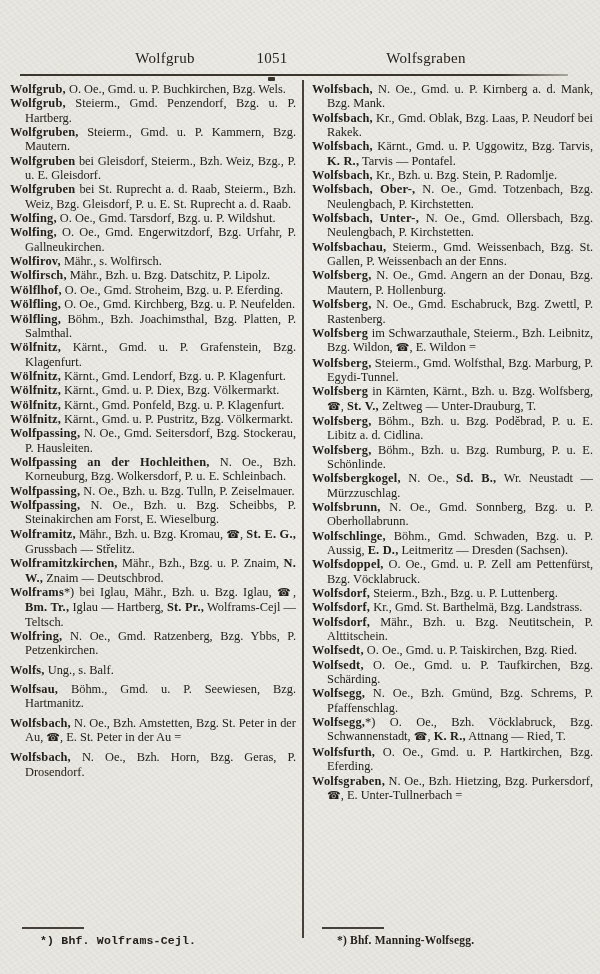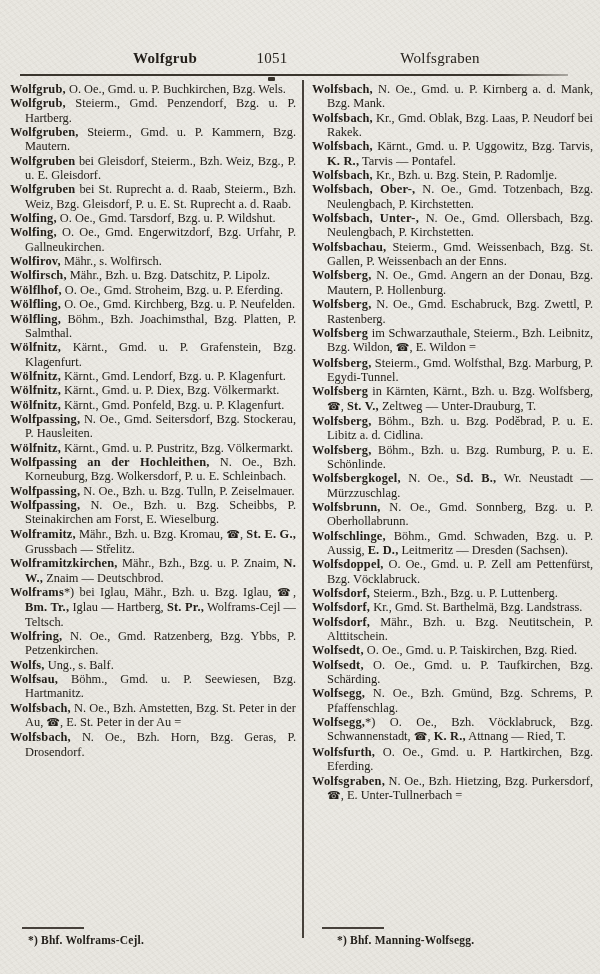--- a/index.html
+++ b/index.html
@@ -17,23 +17,23 @@
       radial-gradient(ellipse at 50% 40%, rgba(255,255,255,0.25), rgba(0,0,0,0) 70%),
       repeating-linear-gradient(47deg, rgba(120,110,95,0.035) 0 2px, rgba(0,0,0,0) 2px 5px),
       repeating-linear-gradient(-31deg, rgba(90,85,70,0.03) 0 1px, rgba(0,0,0,0) 1px 4px),
       #e9e7e1;
   }
   
   .running-head {
     position: absolute; top: 50px; left: 0; width: 600px; height: 20px;
     font-size: 15px; letter-spacing: 0.3px;
   }
-  .rh-left   { position: absolute; left: 95px;  width: 140px; text-align: center; font-weight: bold; }
+  .rh-left   { position: absolute; left: 95px;  width: 140px; text-align: center; }
   .rh-center { position: absolute; left: 230px; width: 84px;  text-align: center; }
-  .rh-right  { position: absolute; left: 365px; width: 150px; text-align: center; }
+  .rh-right  { position: absolute; left: 351px; width: 150px; text-align: center; }
   .head-rule {
     position: absolute; top: 74px; left: 20px; width: 548px; height: 2px;
     background: linear-gradient(to right, #3a352d 0 88%, rgba(58,53,45,0.35));
   }
   .head-tick {
     position: absolute; top: 77px; left: 268px; width: 7px; height: 4px;
     background: #3a352d; border-radius: 1px;
   }
   
   .col-divider {
@@ -44,35 +44,35 @@
   .col {
     position: absolute; top: 82px; height: 842px; overflow: hidden;
     text-align: justify;
   }
   .col-left  { left: 10px;  width: 286px; }
   .col-right { left: 312px; width: 281px; }
   p.entry {
     margin: 0; padding-left: 15px; text-indent: -15px;
     font-size: 12.4px; line-height: 14.35px;
   }
-  p.entry.gap { }
+  p.entry.gap { margin-top: 5px; }
   .sb { font-weight: bold; letter-spacing: 0.2px; }
   .si { }
   .sy { font-family: "DejaVu Sans", sans-serif; font-size: 11px; }
   
   .footnote-rule {
     position: absolute; height: 1.5px; background: #46403a;
   }
   .fr-left  { top: 927px; left: 22px;  width: 62px; }
   .fr-right { top: 927px; left: 322px; width: 62px; }
   .footnote {
     position: absolute; top: 934px; font-size: 11.5px; font-weight: bold;
     letter-spacing: 0.2px;
   }
-  .fn-left  { left: 28px; }
+  .fn-left  { left: 40px; font-family: Liberation Mono, monospace; }
   .fn-right { left: 337px; }
 </style>
 </head>
 <body>
 
 <div class="page">
 
   <div class="running-head">
     <span class="rh-left">Wolfgrub</span>
     <span class="rh-center">1051</span>
@@ -93,22 +93,22 @@
       <p class="entry"><span class="sb">Wolfing,</span><span class="si"> O. Oe.,</span><span class="sn"> Gmd. Engerwitzdorf, Bzg. Urfahr, P. Gallneukirchen.</span></p>
       <p class="entry"><span class="sb">Wolfirov,</span><span class="si"> Mähr.,</span><span class="sn"> s. Wolfirsch.</span></p>
       <p class="entry"><span class="sb">Wolfirsch,</span><span class="si"> Mähr.,</span><span class="sn"> Bzh. u. Bzg. Datschitz, P. Lipolz.</span></p>
       <p class="entry"><span class="sb">Wölflhof,</span><span class="si"> O. Oe.,</span><span class="sn"> Gmd. Stroheim, Bzg. u. P. Eferding.</span></p>
       <p class="entry"><span class="sb">Wölfling,</span><span class="si"> O. Oe.,</span><span class="sn"> Gmd. Kirchberg, Bzg. u. P. Neufelden.</span></p>
       <p class="entry"><span class="sb">Wölfling,</span><span class="si"> Böhm.,</span><span class="sn"> Bzh. Joachimsthal, Bzg. Platten, P. Salmthal.</span></p>
       <p class="entry"><span class="sb">Wölfnitz,</span><span class="si"> Kärnt.,</span><span class="sn"> Gmd. u. P. Grafenstein, Bzg. Klagenfurt.</span></p>
       <p class="entry"><span class="sb">Wölfnitz,</span><span class="si"> Kärnt.,</span><span class="sn"> Gmd. Lendorf, Bzg. u. P. Klagenfurt.</span></p>
       <p class="entry"><span class="sb">Wölfnitz,</span><span class="si"> Kärnt.,</span><span class="sn"> Gmd. u. P. Diex, Bzg. Völkermarkt.</span></p>
       <p class="entry"><span class="sb">Wölfnitz,</span><span class="si"> Kärnt.,</span><span class="sn"> Gmd. Ponfeld, Bzg. u. P. Klagenfurt.</span></p>
+      <p class="entry"><span class="sb">Wölfnitz,</span><span class="si"> Kärnt.,</span><span class="sn"> Gmd. u. P. Pustritz, Bzg. Völkermarkt.</span></p>
       <p class="entry"><span class="sb">Wolfpassing,</span><span class="si"> N. Oe.,</span><span class="sn"> Gmd. Seitersdorf, Bzg. Stockerau, P. Hausleiten.</span></p>
-      <p class="entry"><span class="sb">Wölfnitz,</span><span class="si"> Kärnt.,</span><span class="sn"> Gmd. u. P. Pustritz, Bzg. Völkermarkt.</span></p>
       <p class="entry"><span class="sb">Wolfpassing an der Hochleithen,</span><span class="si"> N. Oe.,</span><span class="sn"> Bzh. Korneuburg, Bzg. Wolkersdorf, P. u. E. Schleinbach.</span></p>
       <p class="entry"><span class="sb">Wolfpassing,</span><span class="si"> N. Oe.,</span><span class="sn"> Bzh. u. Bzg. Tulln, P. Zeiselmauer.</span></p>
       <p class="entry"><span class="sb">Wolfpassing,</span><span class="si"> N. Oe.,</span><span class="sn"> Bzh. u. Bzg. Scheibbs, P. Steinakirchen am Forst, E. Wieselburg.</span></p>
       <p class="entry"><span class="sb">Wolframitz,</span><span class="si"> Mähr.,</span><span class="sn"> Bzh. u. Bzg. Kromau, </span><span class="sy">☎</span><span class="sn">, </span><span class="sb">St. E. G.,</span><span class="sn"> Grussbach — Střelitz.</span></p>
       <p class="entry"><span class="sb">Wolframitzkirchen,</span><span class="si"> Mähr.,</span><span class="sn"> Bzh., Bzg. u. P. Znaim, </span><span class="sb">N. W.,</span><span class="sn"> Znaim — Deutschbrod.</span></p>
       <p class="entry"><span class="sb">Wolframs</span><span class="sn">*) bei Iglau, </span><span class="si">Mähr.,</span><span class="sn"> Bzh. u. Bzg. Iglau, </span><span class="sy">☎</span><span class="sn">, </span><span class="sb">Bm. Tr.,</span><span class="sn"> Iglau — Hartberg, </span><span class="sb">St. Pr.,</span><span class="sn"> Wolframs-Cejl — Teltsch.</span></p>
       <p class="entry"><span class="sb">Wolfring,</span><span class="si"> N. Oe.,</span><span class="sn"> Gmd. Ratzenberg, Bzg. Ybbs, P. Petzenkirchen.</span></p>
       <p class="entry gap"><span class="sb">Wolfs,</span><span class="si"> Ung.,</span><span class="sn"> s. Balf.</span></p>
       <p class="entry gap"><span class="sb">Wolfsau,</span><span class="si"> Böhm.,</span><span class="sn"> Gmd. u. P. Seewiesen, Bzg. Hartmanitz.</span></p>
       <p class="entry gap"><span class="sb">Wolfsbach,</span><span class="si"> N. Oe.,</span><span class="sn"> Bzh. Amstetten, Bzg. St. Peter in der Au, </span><span class="sy">☎</span><span class="sn">, E. St. Peter in der Au =</span></p>

